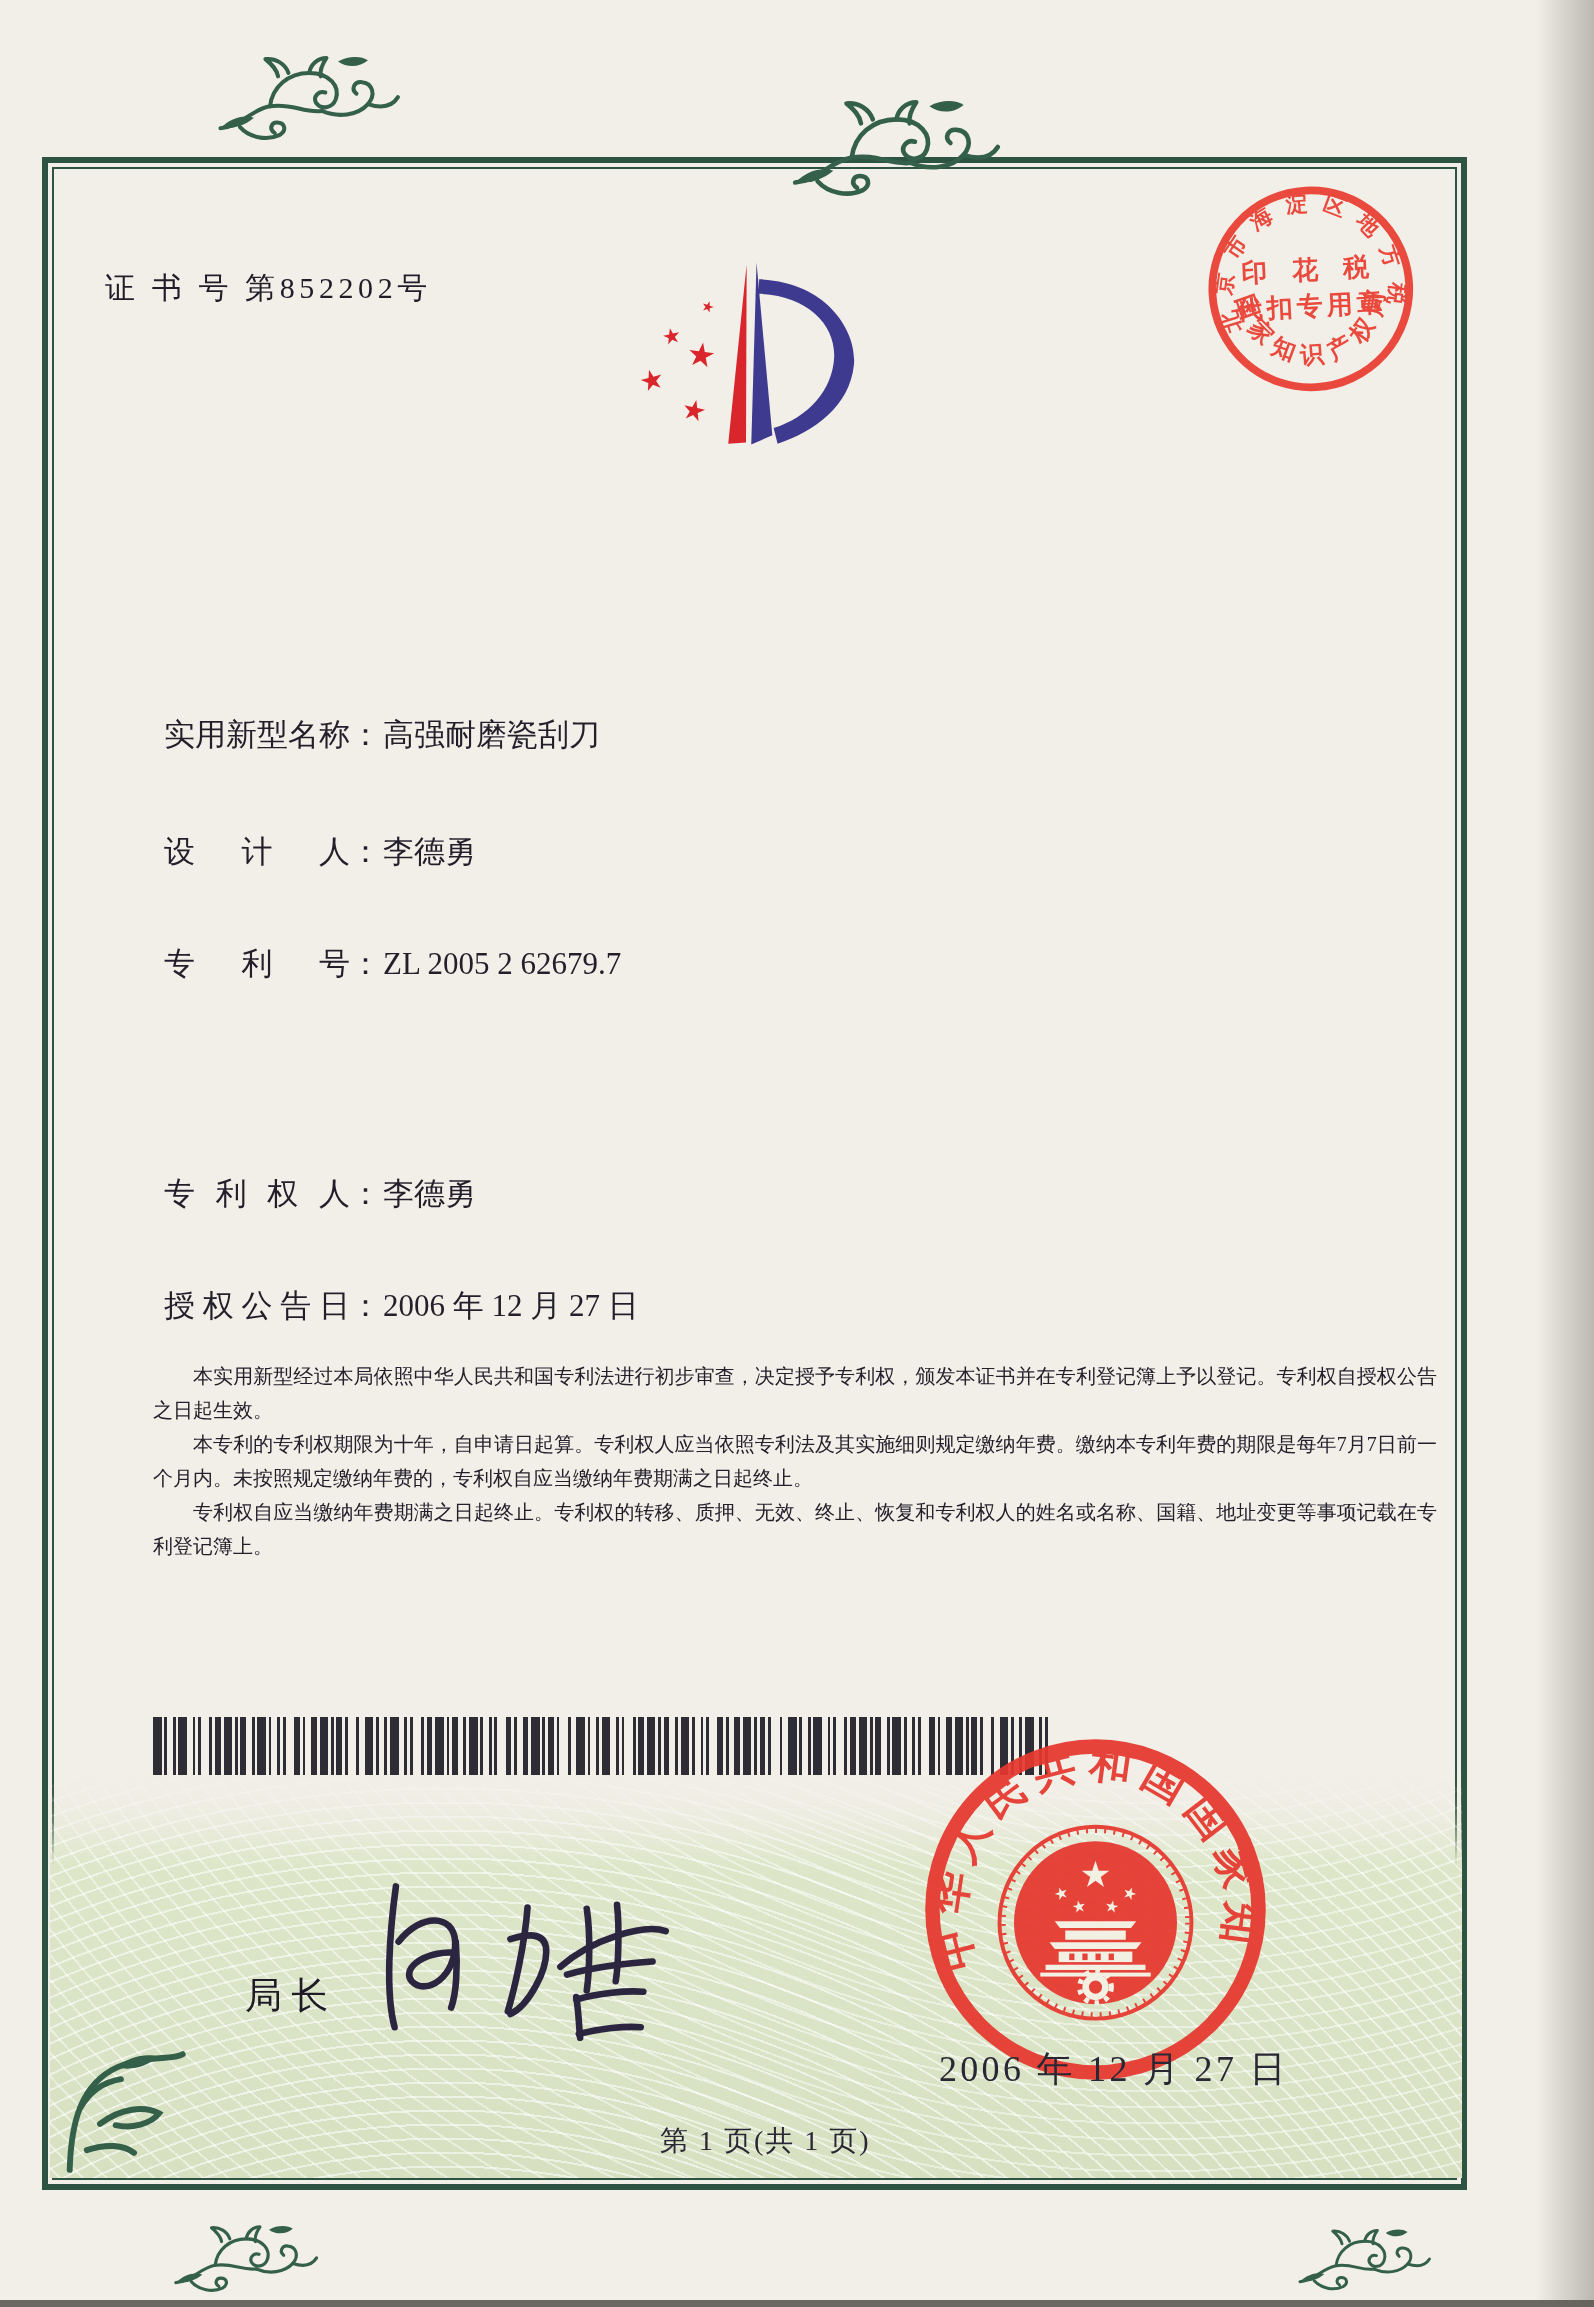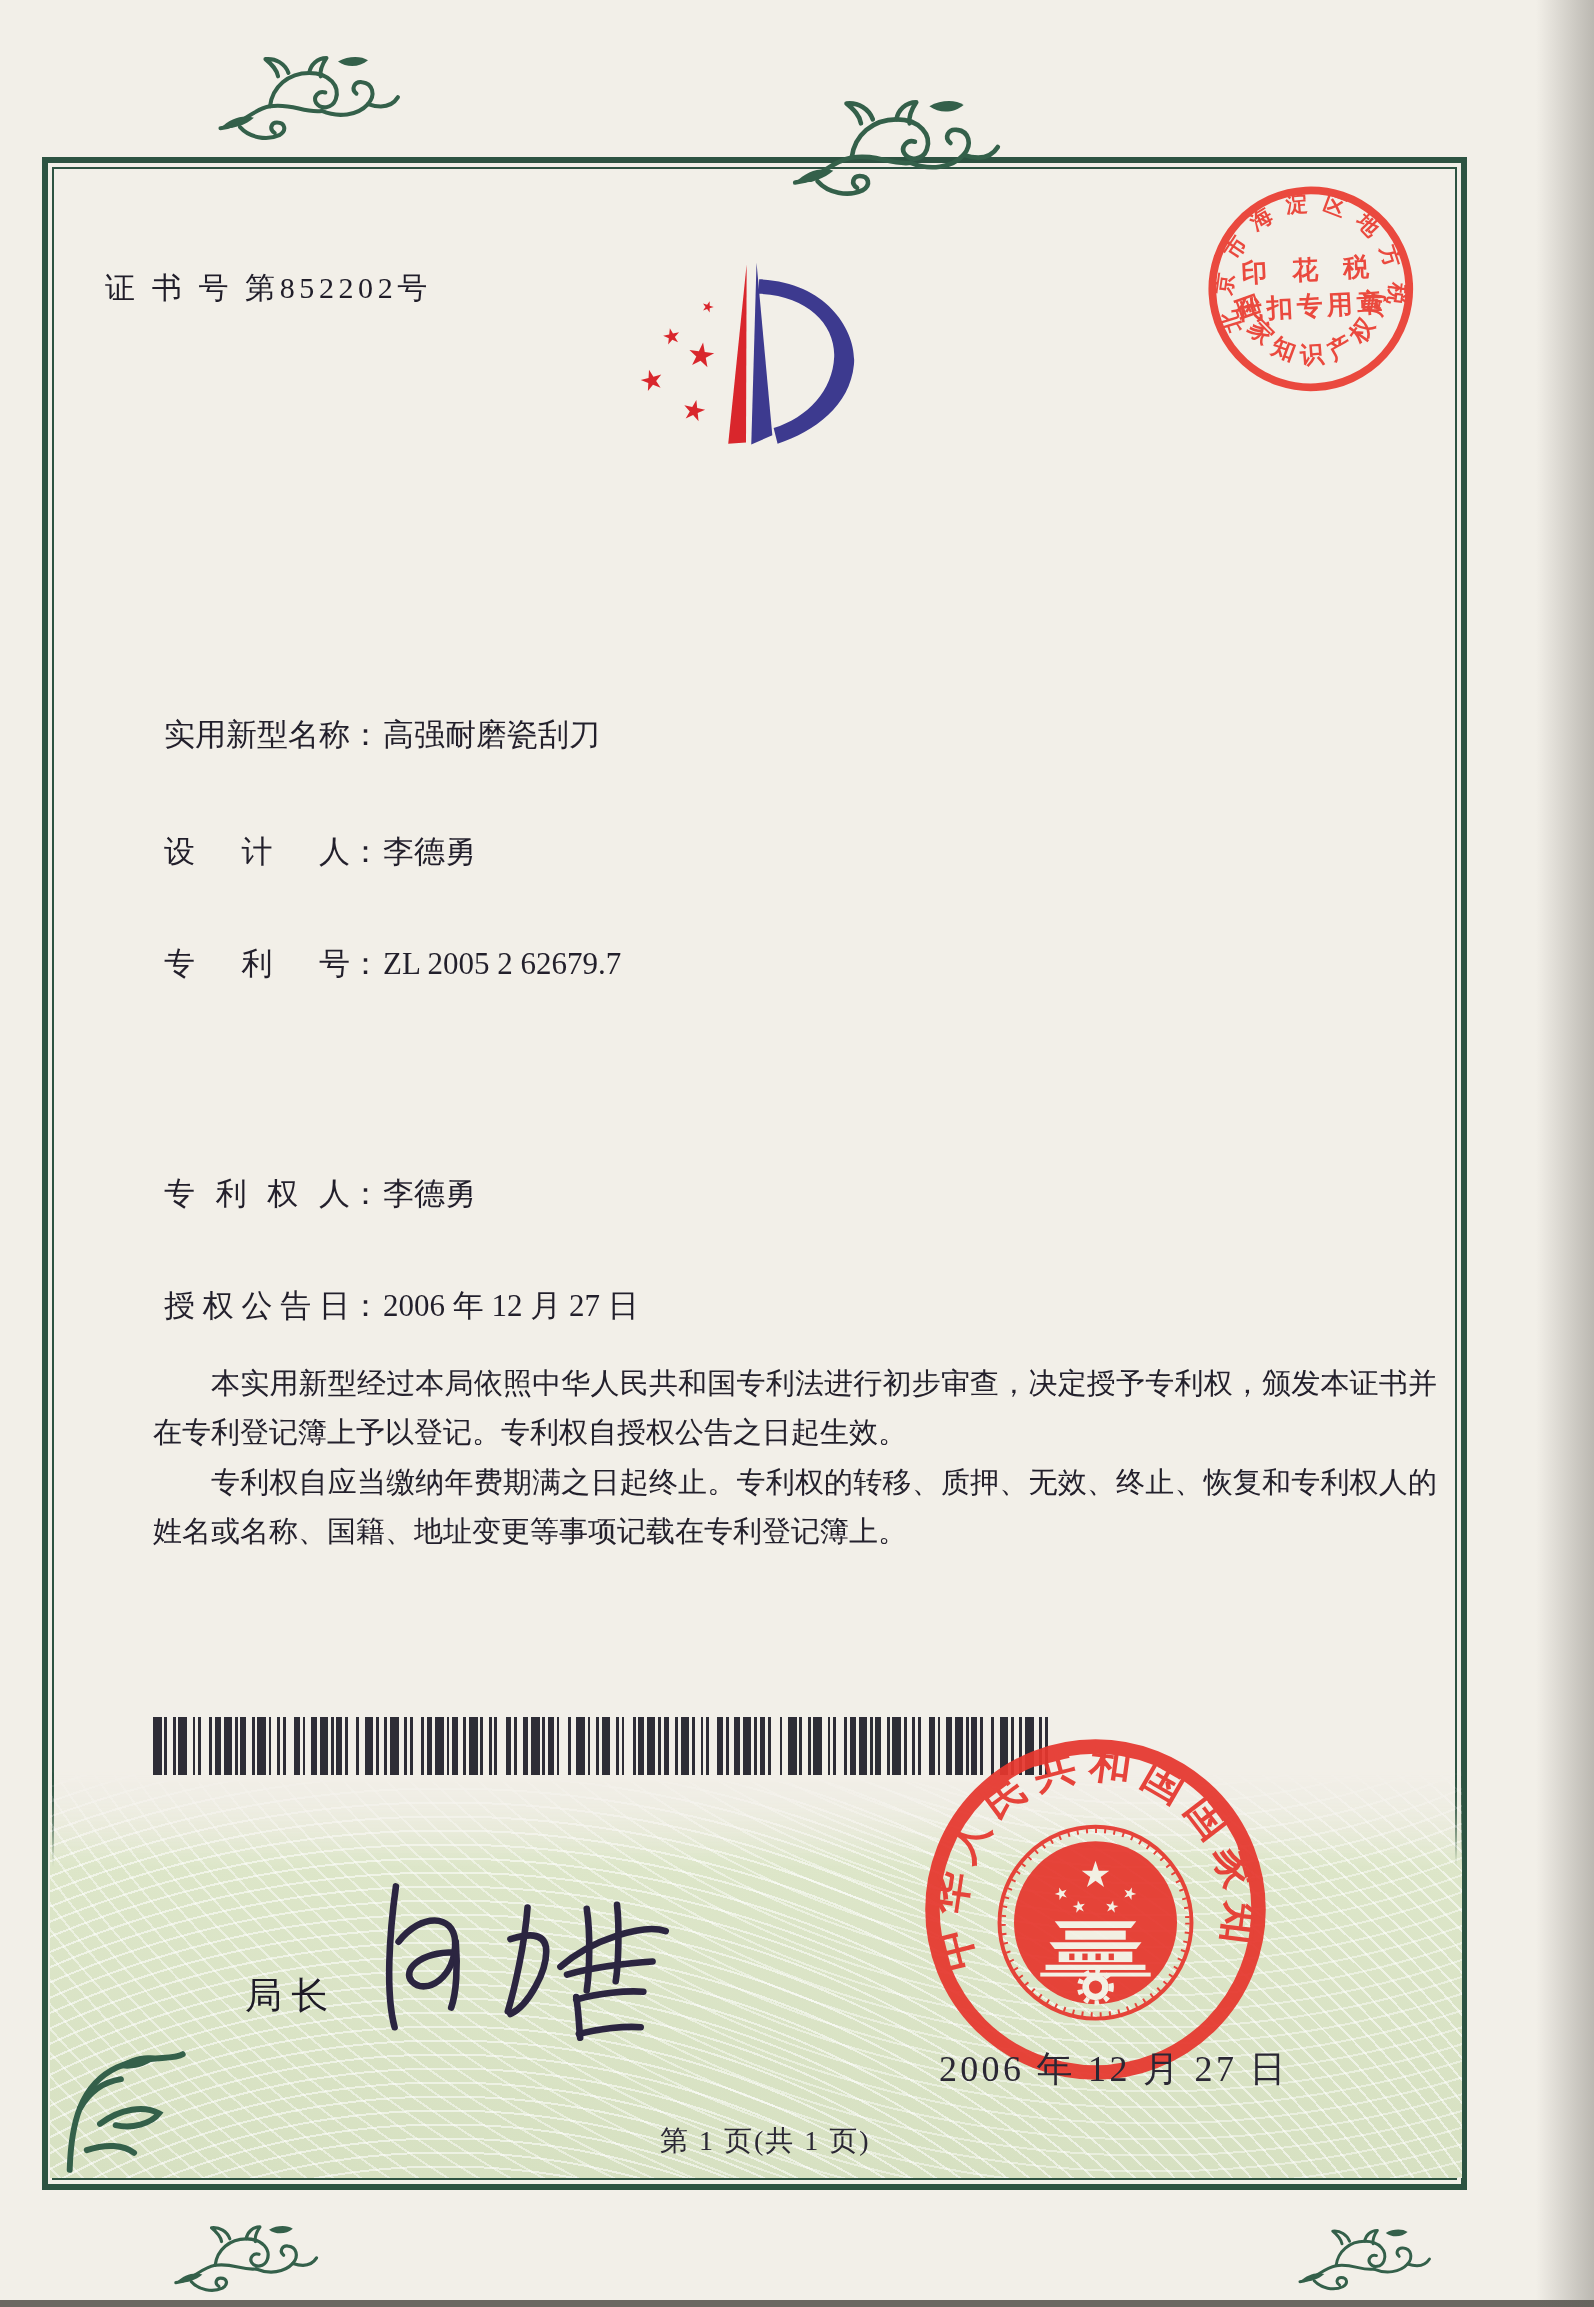--- a/index.html
+++ b/index.html
@@ -46,21 +46,21 @@
 
   
   .cert-no{position:absolute;left:105px;top:268px;font-size:30px;letter-spacing:4.6px;color:#201d29;}
   .title{position:absolute;left:727px;top:505px;transform:translateX(-50%);
     font-size:68px;font-weight:bold;letter-spacing:10.5px;white-space:nowrap;color:#16131f;}
   .field{position:absolute;left:164px;white-space:nowrap;font-size:31px;color:#221f2b;}
   .flabel{display:inline-block;width:186px;text-align:justify;text-align-last:justify;vertical-align:bottom;}
   .fcolon{display:inline-block;width:33px;}
   .fvalue{display:inline-block;}
   .body-text{position:absolute;left:153px;top:1359px;width:1284px;
-    font-size:29px;line-height:1.70;text-align:justify;color:#23202c;}
+    font-size:20px;line-height:1.70;text-align:justify;color:#23202c;}
   .body-text p{margin:0;text-indent:2em;}
 
   
   .barcode{position:absolute;left:153px;top:1717px;width:899px;height:58px;
     display:flex;overflow:hidden;}
   .barcode .bar{background:#2e2d36;height:100%;flex:none;}
   .barcode .gap{background:transparent;height:100%;flex:none;}
 
   
   .sig-label{position:absolute;left:245px;top:1971px;font-size:37px;letter-spacing:9.2px;color:#1e1b27;}
@@ -192,20 +192,21 @@
   </div>
   <div class="field" style="top:1173px">
     <span class="flabel">专利权人</span><span class="fcolon">：</span><span class="fvalue">李德勇</span>
   </div>
   <div class="field" style="top:1285px">
     <span class="flabel">授权公告日</span><span class="fcolon">：</span><span class="fvalue">2006 年 12 月 27 日</span>
   </div>
 
   <div class="body-text">
     <p>本实用新型经过本局依照中华人民共和国专利法进行初步审查，决定授予专利权，颁发本证书并在专利登记簿上予以登记。专利权自授权公告之日起生效。</p>
+    <p>本专利的专利权期限为十年，自申请日起算。专利权人应当依照专利法及其实施细则规定缴纳年费。缴纳本专利年费的期限是每年7月7日前一个月内。未按照规定缴纳年费的，专利权自应当缴纳年费期满之日起终止。</p>
     <p>专利权自应当缴纳年费期满之日起终止。专利权的转移、质押、无效、终止、恢复和专利权人的姓名或名称、国籍、地址变更等事项记载在专利登记簿上。</p>
   </div>
 
   <div class="barcode">
       <div class="bar" style="width: 8.5px;"></div>
       <div class="gap" style="width: 2.8px;"></div>
       <div class="bar" style="width: 2.8px;"></div>
       <div class="gap" style="width: 5.7px;"></div>
       <div class="bar" style="width: 2.8px;"></div>
       <div class="gap" style="width: 2.8px;"></div>

